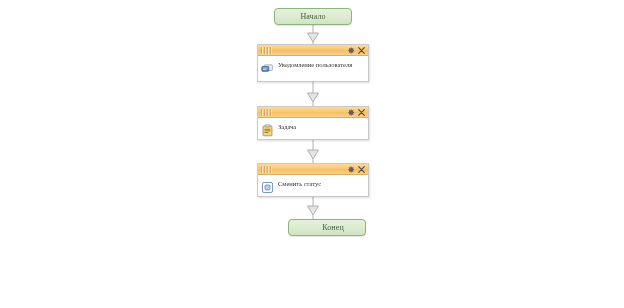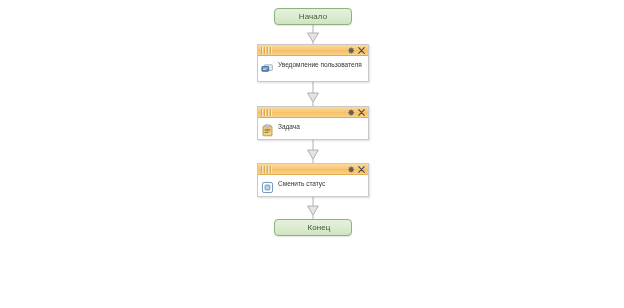--- a/index.html
+++ b/index.html
@@ -13,20 +13,21 @@
     overflow: hidden;
     font-family: "Liberation Sans", sans-serif;
     -webkit-font-smoothing: antialiased;
   }
 
   #canvas {
     position: relative;
     width: 624px;
     height: 292px;
     background: #ffffff;
+    font-family: Liberation Serif, serif;
   }
 
   
   .terminator {
     position: absolute;
     box-sizing: border-box;
     width: 78px;
     height: 17px;
     border: 1px solid #8cb27e;
     border-radius: 4px;
@@ -260,17 +261,17 @@
       <span class="body-icon">
         <svg width="13" height="13" viewBox="0 0 16 16">
           <rect x="1.8" y="1.8" width="12.4" height="12.4" rx="2" fill="#ffffff" stroke="#6f93bb" stroke-width="1.2"></rect>
           <rect x="5" y="5" width="6" height="6" rx="1.4" fill="#b9d3ea" stroke="#5b82ad" stroke-width="1"></rect>
         </svg>
       </span>
       <span class="node-label">Сменить статус</span>
     </div>
   </div>
 
-  <div class="terminator" style="left:274px; top:219px;padding-left:12px;">
+  <div class="terminator" style="left:288px; top:219px;padding-left:12px;">
     <span>Конец</span>
   </div>
 
 </div>
 
 </body></html>

